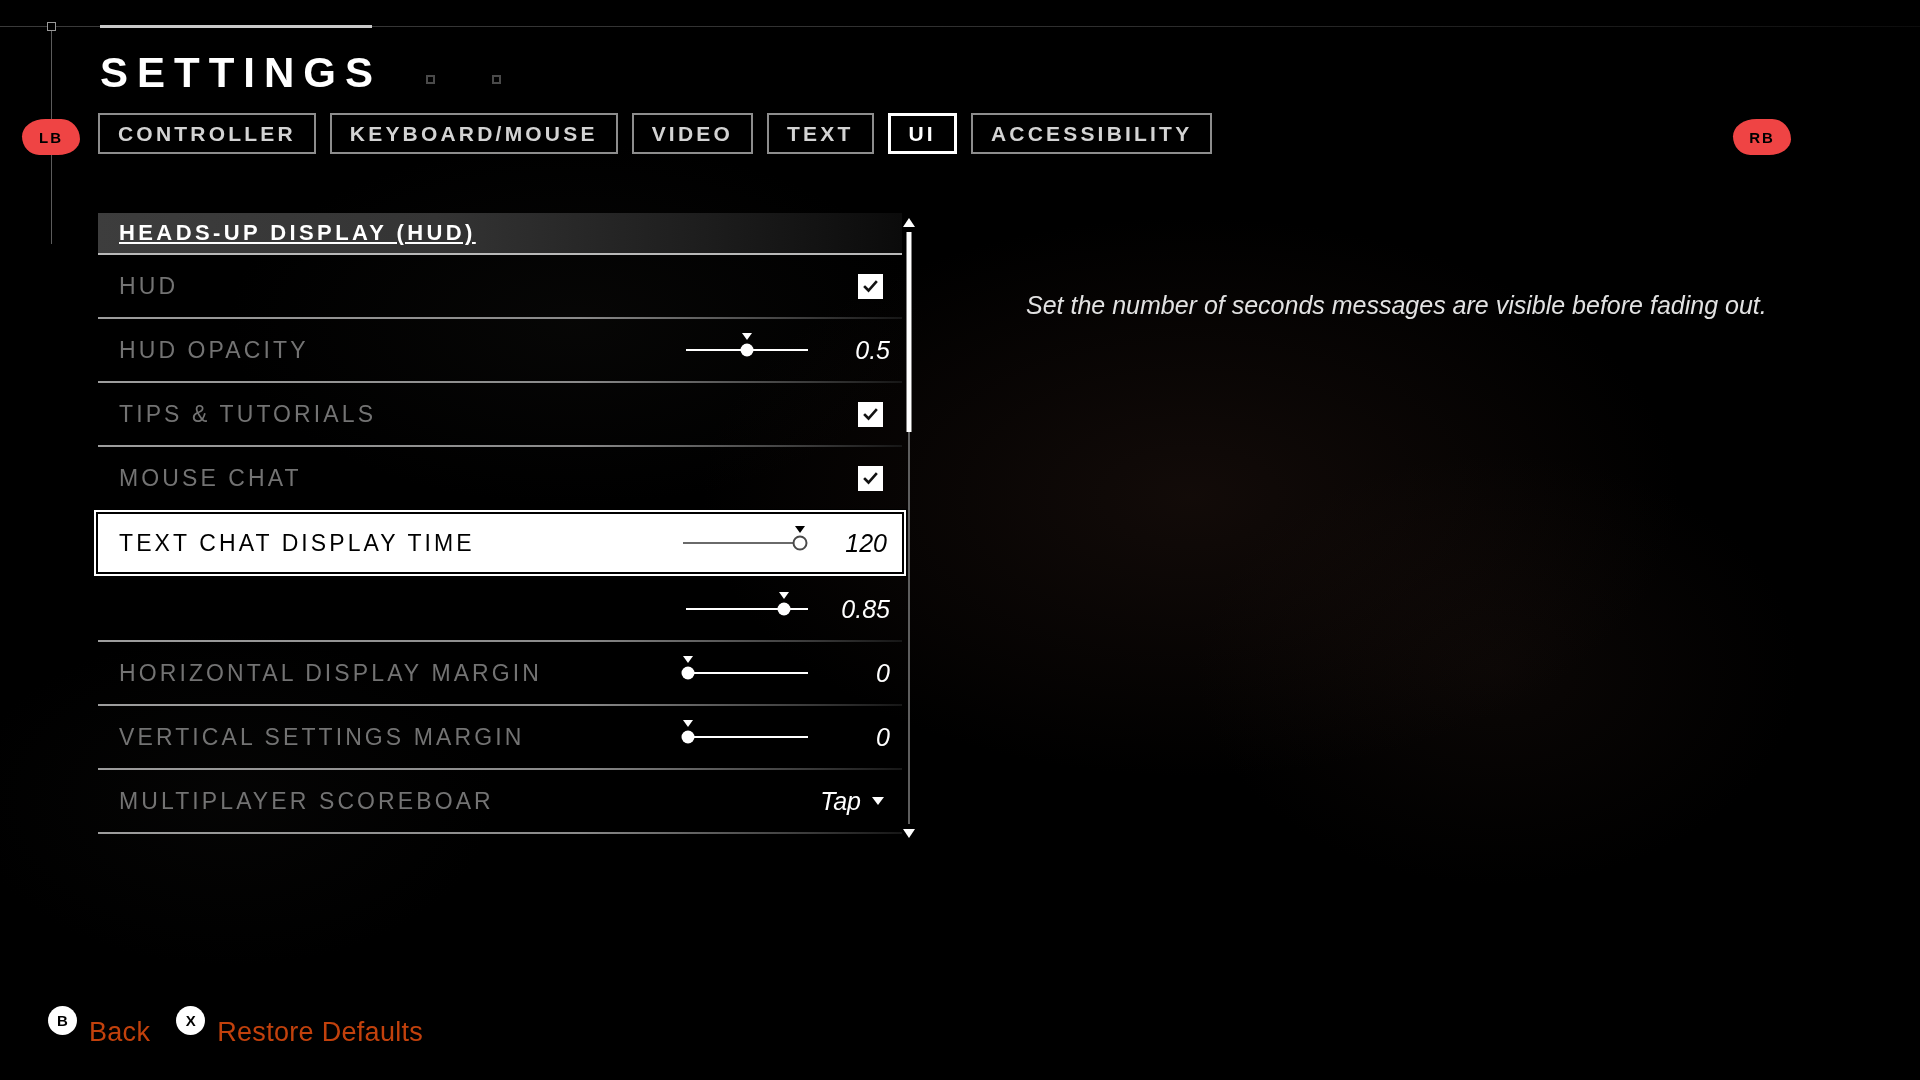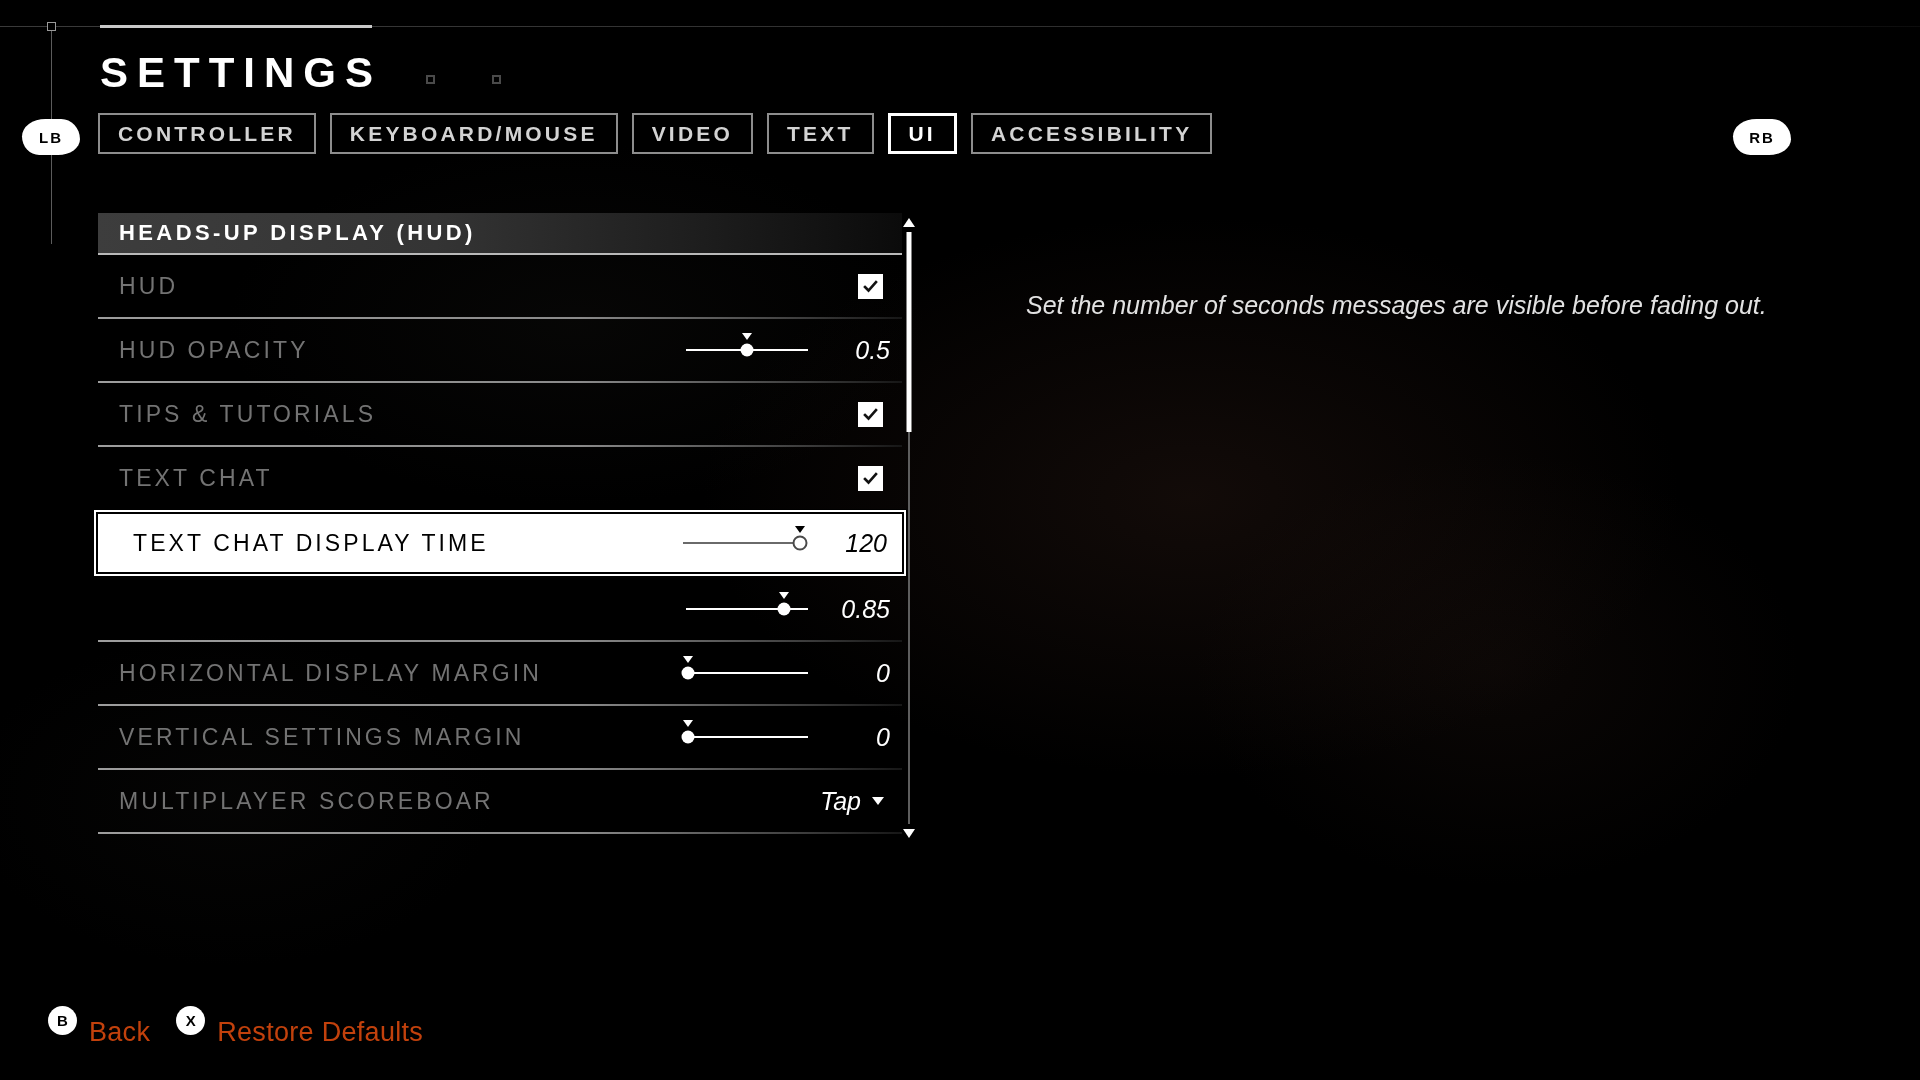--- a/index.html
+++ b/index.html
@@ -67,21 +67,21 @@
     border: 2px solid #4a4a4a;
     background: #000;
   }
   .title-dot.d1 { left: 426px; }
   .title-dot.d2 { left: 492px; }
 
   
   .bumper {
     position: absolute; top: 119px;
     width: 58px; height: 36px;
-    background: #ffffff;
+    background: #ef4444;
     color: #000000;
     font-size: 15px;
     font-weight: 700;
     letter-spacing: 2px;
     display: flex; align-items: center; justify-content: center;
     border-radius: 30px 24px 28px 22px / 22px 26px 20px 24px;
   }
   .bumper.lb { left: 22px; }
   .bumper.rb { left: 1733px; }
 
@@ -113,20 +113,21 @@
   .list {
     position: absolute; left: 98px; top: 213px;
     width: 804px;
   }
   .section-header {
     height: 42px;
     background: linear-gradient(to right, #3d3d3d 0%, #343434 42%, #1e1e1e 74%, #0b0b0b 100%);
     border-bottom: 2px solid #b9b9b9;
     display: flex; align-items: center;
     padding-left: 21px;
+    text-decoration: underline;
   }
   .section-header-label {
     font-size: 22px;
     font-weight: 700;
     letter-spacing: 3.4px;
     color: #ffffff;
   }
 
   .row {
     height: 64px;
@@ -232,21 +233,21 @@
   
   .row.selected {
     background: #ffffff;
     border: 3px solid #ffffff;
     outline: 2px solid #ffffff;
     outline-offset: 2px;
     box-shadow: 0 0 0 5px #000;
     height: 58px;
     margin-top: 3px;
     margin-bottom: 6px;
-    padding-left: 32px;
+    padding-left: 18px;
   }
   .row.selected .row-label { color: #000000; }
   .row.selected .value { color: #000000; }
   .row.selected .slider-track { background: #6a6a6a; height: 2px; }
   .row.selected .slider-knob {
     background: #ffffff;
     border: 2px solid #4a4a4a;
     width: 15px; height: 15px;
   }
   .row.selected .slider-marker { border-top-color: #000000; }
@@ -381,21 +382,21 @@
         <span class="row-label">TIPS &amp; TUTORIALS</span>
         <div class="control">
           <div class="checkbox">
             <svg width="17" height="17" viewBox="0 0 17 17">
               <path d="M3 9 L6.5 12.5 L14 4" stroke="#111" stroke-width="2.6" fill="none" stroke-linecap="square"></path>
             </svg>
           </div>
         </div>
       </div>
       <div class="row">
-        <span class="row-label">TEXT CHAT</span>
+        <span class="row-label">MOUSE CHAT</span>
         <div class="control">
           <div class="checkbox">
             <svg width="17" height="17" viewBox="0 0 17 17">
               <path d="M3 9 L6.5 12.5 L14 4" stroke="#111" stroke-width="2.6" fill="none" stroke-linecap="square"></path>
             </svg>
           </div>
         </div>
       </div>
       <div class="row selected">
         <span class="row-label clipped">TEXT CHAT DISPLAY TIME</span>

